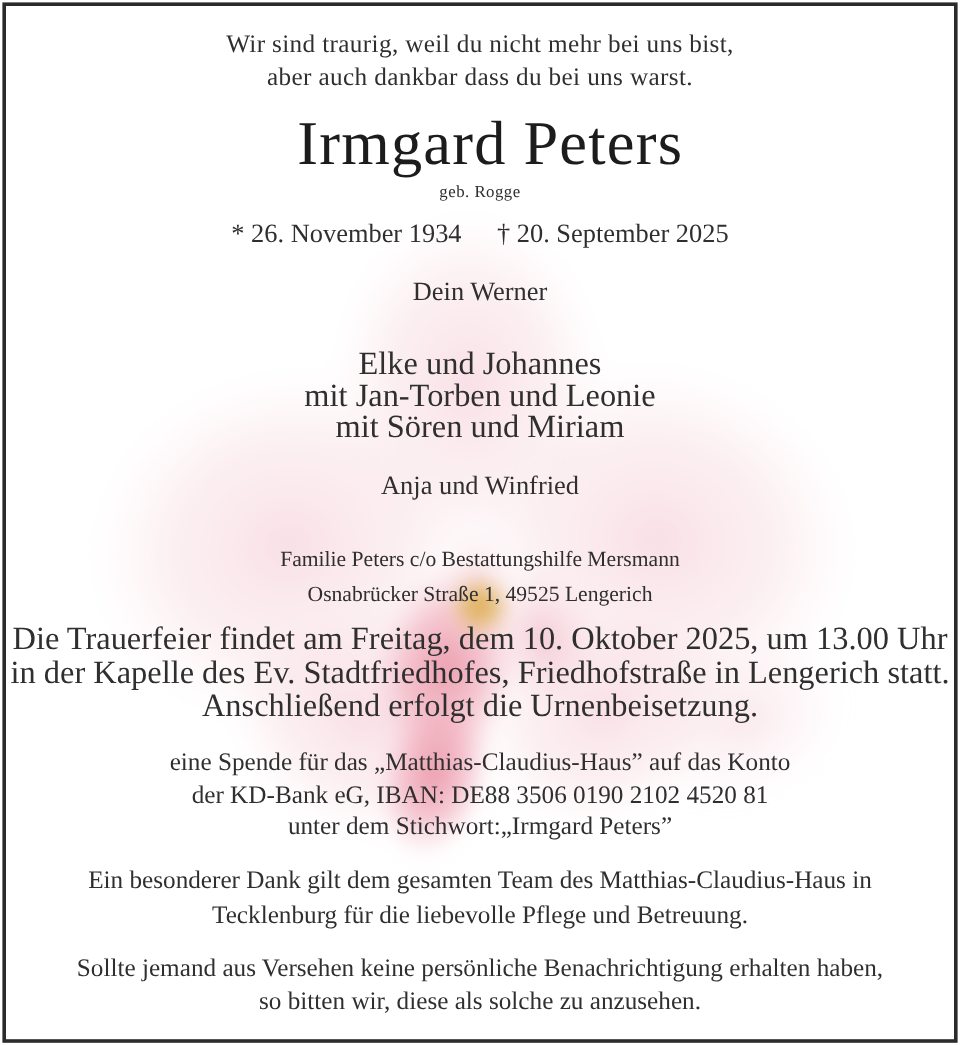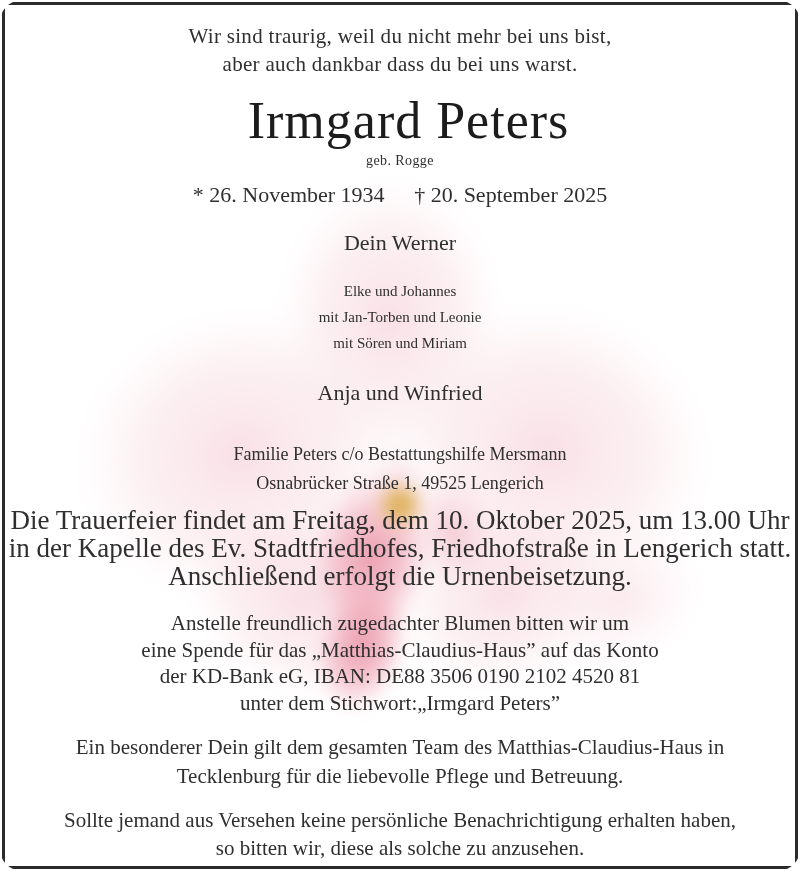--- a/index.html
+++ b/index.html
@@ -8,21 +8,20 @@
     background: #ffffff;
   }
   .sheet {
     position: relative;
     width: 800px;
     height: 871px;
     background: #ffffff;
     overflow: hidden;
     font-family: "Liberation Serif", "DejaVu Serif", serif;
     color: #2f2f2f;
-    border-radius: 22px;
   }
   .frame {
     position: absolute;
     inset: 2px;
     border: 3px solid #2b2b2b;
     pointer-events: none;
     z-index: 3;
   }
   .orchid {
     position: absolute;
@@ -63,22 +62,22 @@
   .dates .death {
     margin-left: 24px;
   }
   .spouse {
     margin-top: 22px;
     font-size: 22px;
     line-height: 26px;
     text-align: center;
   }
   .family-block {
-    margin-top: 22px;
-    font-size: 15px;
+    margin-top: 34px;
+    font-size: 27px;
     line-height: 26px;
   }
   .second-mourners {
     margin-top: 24px;
     font-size: 22px;
     line-height: 26px;
   }
   .contact {
     margin-top: 34px;
     font-size: 18px;
@@ -183,28 +182,27 @@
       <div>Osnabrücker Straße 1, 49525 Lengerich</div>
     </div>
 
     <div class="service">
       <div>Die Trauerfeier findet am Freitag, dem 10. Oktober 2025, um 13.00 Uhr</div>
       <div>in der Kapelle des Ev. Stadtfriedhofes, Friedhofstraße in Lengerich statt.</div>
       <div>Anschließend erfolgt die Urnenbeisetzung.</div>
     </div>
 
     <div class="donation">
-      <div>Anstelle freundlich zugedachter Blumen bitten wir um</div>
       <div>eine Spende für das „Matthias-Claudius-Haus” auf das Konto</div>
       <div>der KD-Bank eG, IBAN: DE88 3506 0190 2102 4520 81</div>
       <div>unter dem Stichwort:„Irmgard Peters”</div>
     </div>
 
     <div class="thanks">
-      <div>Ein besonderer Dein gilt dem gesamten Team des Matthias-Claudius-Haus in</div>
+      <div>Ein besonderer Dank gilt dem gesamten Team des Matthias-Claudius-Haus in</div>
       <div>Tecklenburg für die liebevolle Pflege und Betreuung.</div>
     </div>
 
     <div class="closing">
       <div>Sollte jemand aus Versehen keine persönliche Benachrichtigung erhalten haben,</div>
       <div>so bitten wir, diese als solche zu anzusehen.</div>
     </div>
 
   </div>
 </div>

